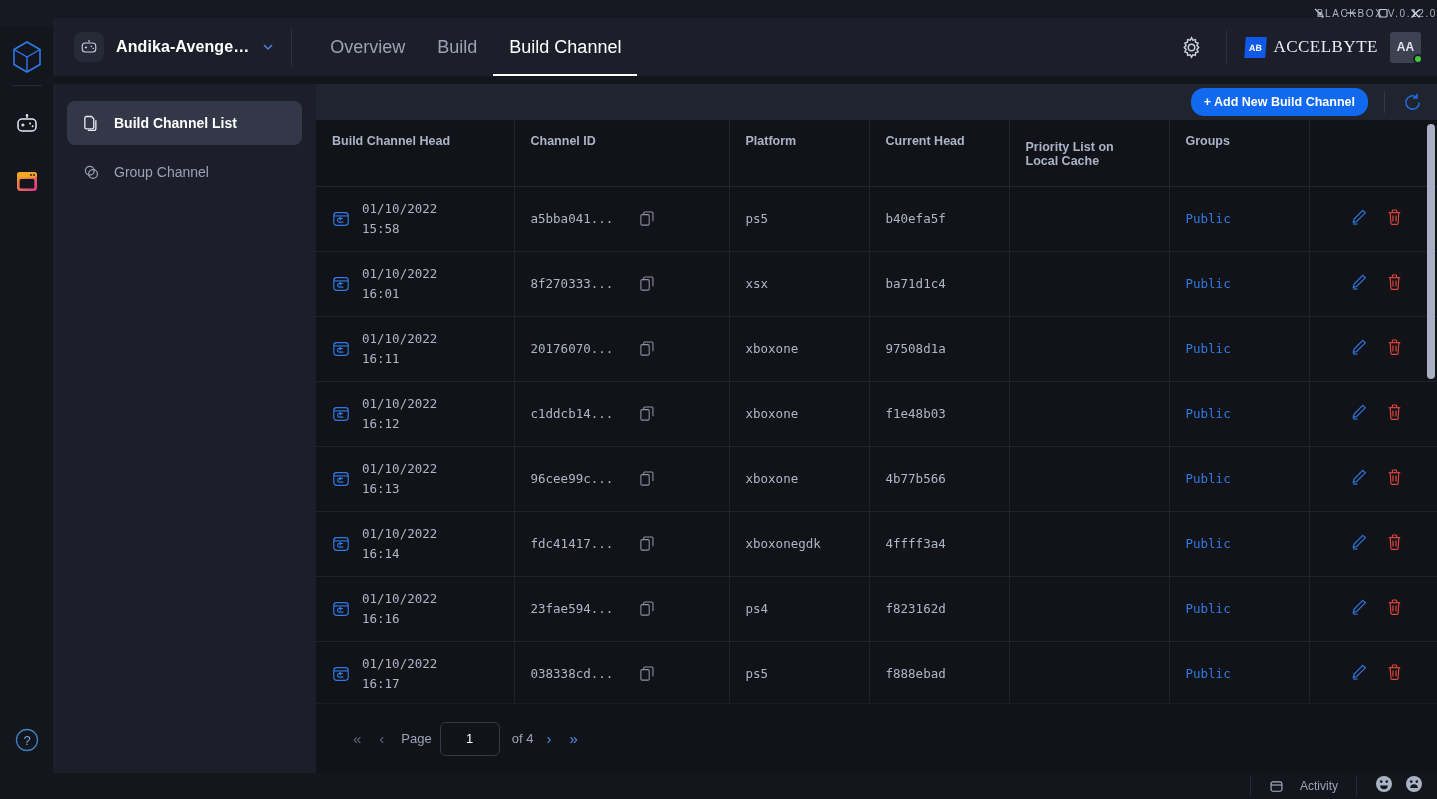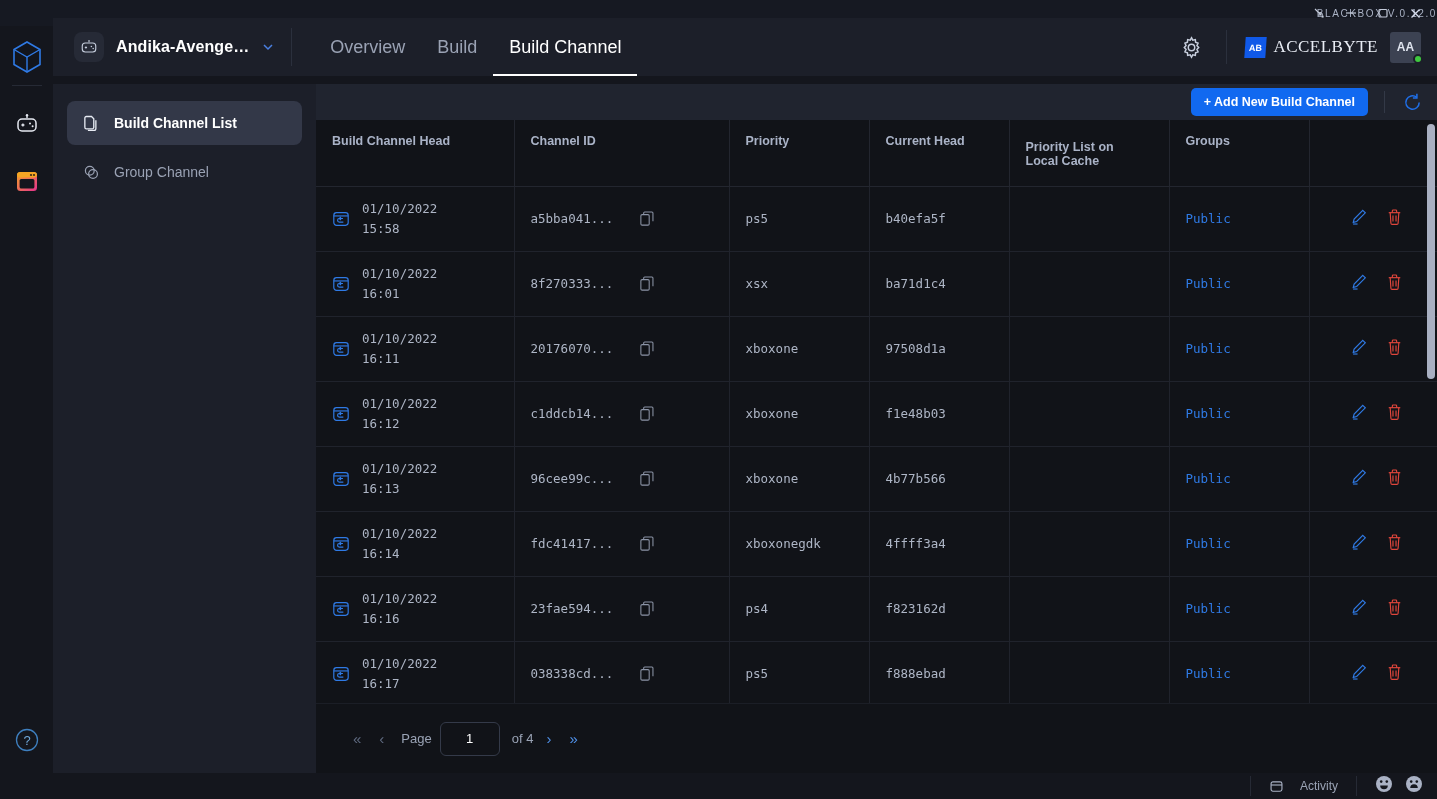--- a/index.html
+++ b/index.html
@@ -96,21 +96,21 @@
   
   .main {
     position:absolute; top:84px; left:316px; width:1121px; height:689px; background:#111318;
   }
   .toolbar {
     height:36px; background:#20242f; display:flex; align-items:center; justify-content:flex-end;
     padding-right:14px;
   }
   .add-btn {
     background:#1169f0; color:#fff; font-size:12.5px; font-weight:bold;
-    padding:7px 13px; border-radius:5px; border:none; white-space:nowrap;
+    padding:7px 13px; border-radius:13px; border:none; white-space:nowrap;
   }
   .tb-div { width:1px; height:22px; background:#333947; margin:0 16px; }
   .refresh { width:22px;height:22px; display:flex;align-items:center;justify-content:center; color:#1f6fe8;}
 
   
   .table-wrap { position:relative; height:619px; overflow:hidden; }
   table { width:1121px; border-collapse:collapse; table-layout:fixed; }
   thead th {
     text-align:left; font-size:12.5px; color:#aab3c7; font-weight:bold;
     padding:14px 0 14px 16px; vertical-align:top; height:66px;
@@ -327,21 +327,21 @@
         </svg>
       </div>
     </div>
 
     <div class="table-wrap">
       <table>
         <thead>
           <tr>
             <th class="c-name">Build Channel Head</th>
             <th class="c-id">Channel ID</th>
-            <th class="c-plat">Priority</th>
+            <th class="c-plat">Platform</th>
             <th class="c-head">Current Head</th>
             <th class="c-prio hd-pad">
               <div>Priority List on</div>
               <div>Local Cache</div>
             </th>
             <th class="c-grp">Groups</th>
             <th class="c-act"></th>
           </tr>
         </thead>
         <tbody id="tbody">

